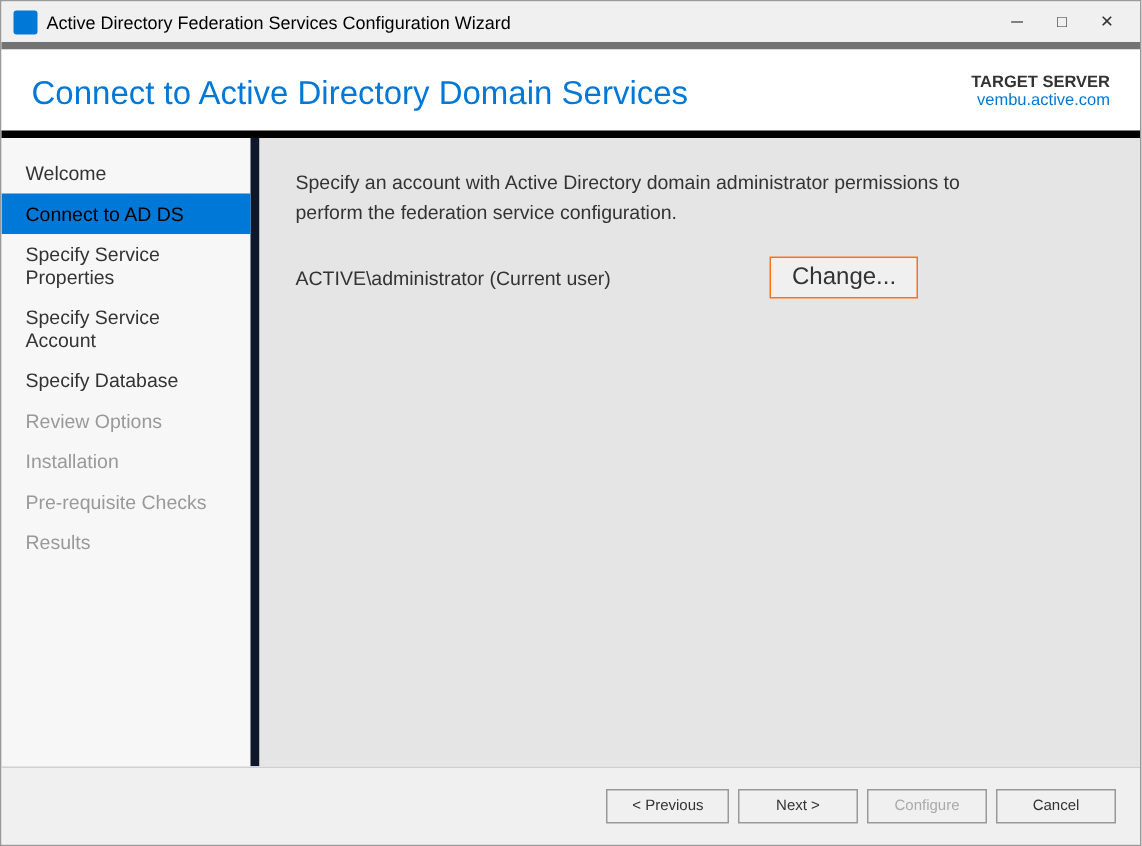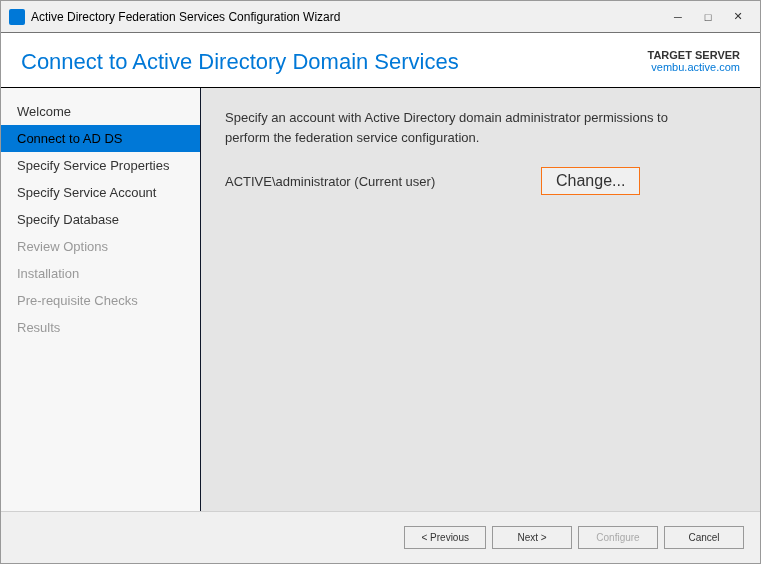--- a/index.html
+++ b/index.html
@@ -20,21 +20,21 @@
       height: 564px;
       background: #fff;
       border: 1px solid #999;
       display: flex;
       flex-direction: column;
       box-shadow: 2px 2px 8px rgba(0,0,0,0.3);
     }
 
     .title-bar {
       background: #f0f0f0;
-      border-bottom: 1px solid #737373;
+      border-bottom: 5px solid #737373;
       height: 32px;
       display: flex;
       align-items: center;
       padding: 0 8px;
       user-select: none;
     }
 
     .title-bar-icon {
       width: 16px;
       height: 16px;
@@ -64,21 +64,21 @@
       display: flex;
       align-items: center;
       justify-content: center;
       font-size: 11px;
       color: #333;
     }
 
     .header-section {
       background: #fff;
       padding: 16px 20px 12px 20px;
-      border-bottom: 1px solid #000000;
+      border-bottom: 5px solid #000000;
       display: flex;
       align-items: flex-start;
       justify-content: space-between;
     }
 
     .header-title {
       font-size: 22px;
       font-weight: 300;
       color: #0078d7;
       line-height: 1.2;
@@ -100,23 +100,23 @@
       font-size: 11px;
     }
 
     .content-area {
       display: flex;
       flex: 1;
       overflow: hidden;
     }
 
     .sidebar {
-      width: 200px;
+      width: 172px;
       background: #f7f7f7;
-      border-right: 1px solid #0f172a;
+      border-right: 6px solid #0f172a;
       padding: 10px 0;
       flex-shrink: 0;
     }
 
     .sidebar-item {
       padding: 6px 16px;
       font-size: 13px;
       color: #333;
       cursor: pointer;
     }

